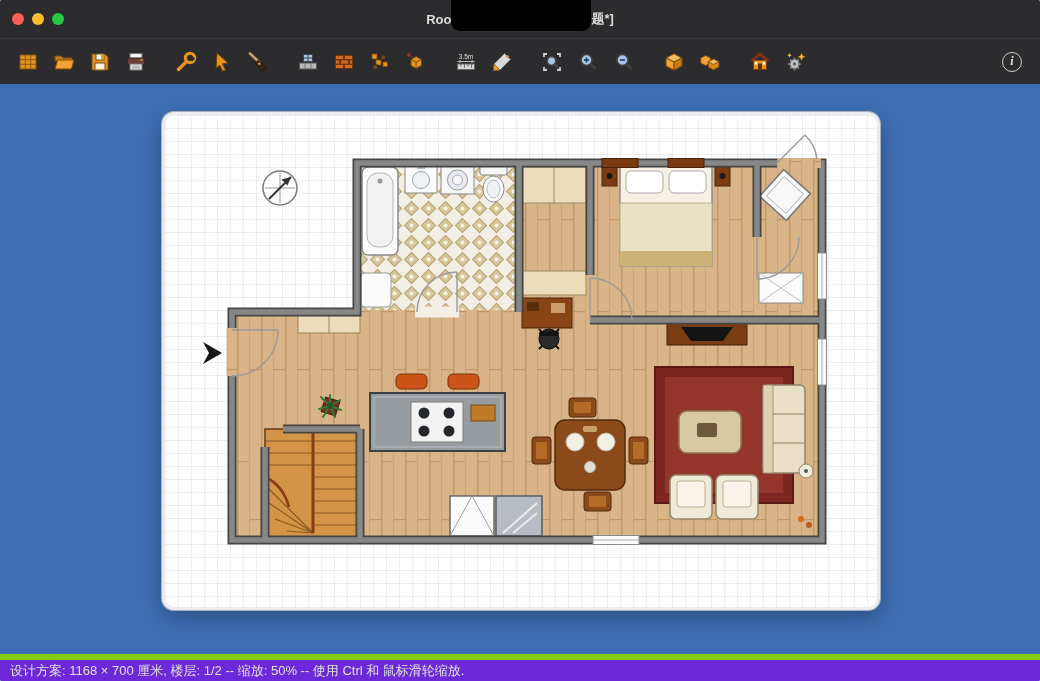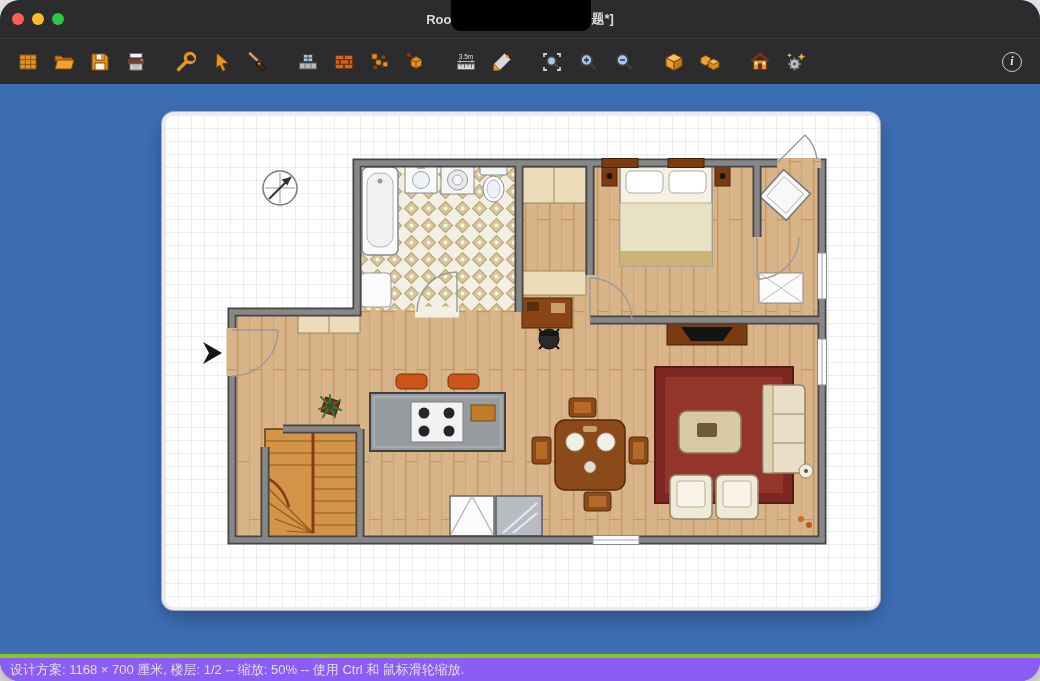--- a/index.html
+++ b/index.html
@@ -1,38 +1,38 @@
 <!DOCTYPE html>
 <html><head>
 <meta charset="utf-8">
 <style>
 *{margin:0;padding:0;box-sizing:border-box}
 html,body{background:#ededed}
 body{font-family:"Liberation Sans",sans-serif;-webkit-font-smoothing:antialiased}
-.window{position:relative;width:1040px;height:681px;border-radius:20px;overflow:hidden;background:#3d6db3;box-shadow:0 10px 30px rgba(0,0,0,.35)}
+.window{position:relative;width:1040px;height:681px;border-radius:2px;overflow:hidden;background:#3d6db3;box-shadow:0 10px 30px rgba(0,0,0,.35)}
 .titlebar{position:relative;height:38px;background:#2c2c2e;display:flex;align-items:center}
 .lights{position:absolute;left:12px;top:0;height:100%;display:flex;align-items:center;gap:8px;z-index:3}
 .light{width:12px;height:12px;border-radius:50%}
 .light.red{background:#ff5f57}.light.yellow{background:#febc2e}.light.green{background:#28c840}
 .title-group{margin:0 auto;display:flex;align-items:center;color:#dcdcdc;font-size:13px;font-weight:700;height:100%}
 .title-group span{white-space:pre}
 .notch{width:140px;height:31px;background:#000;border-radius:0 0 9px 9px;align-self:flex-start}
 .toolbar{height:46px;background:#2c2c2e;border-top:1px solid #3a3a3c;display:flex;align-items:center;padding:0 10px}
 .tgroup{display:flex;align-items:center;margin-right:14px}
 .tbtn{width:36px;height:36px;display:flex;align-items:center;justify-content:center;border-radius:6px;cursor:default}
 .tbtn svg{display:block}
 .spacer{flex:1}
 .info-btn{width:20px;height:20px;border:1.5px solid #cfcfcf;border-radius:50%;color:#e8e8e8;display:flex;align-items:center;justify-content:center;font:italic 700 12px "Liberation Serif",serif;margin-right:8px}
 .workspace{position:relative;height:570px;background:#3d6db3}
 .canvas{position:absolute;left:165px;top:31px;width:712px;height:492px;background-color:#ffffff;border-radius:9px;overflow:hidden;
 box-shadow:0 0 0 3px #ececf0,0 0 0 4px #a8b0bc,0 8px 22px rgba(0,0,0,.35);
 background-image:repeating-linear-gradient(to right,rgba(130,150,185,.16) 0 1px,transparent 1px 13px),
 repeating-linear-gradient(to bottom,rgba(130,150,185,.16) 0 1px,transparent 1px 13px)}
 .canvas svg{display:block;width:100%;height:100%}
-.statusbar{height:27px;background:#8b5cf6;border-top:4px solid #84cc16;display:flex;align-items:center;padding:6px 10px;color:#e0e0e0;font-size:13px}
+.statusbar{height:27px;background:#6d28d9;border-top:6px solid #84cc16;display:flex;align-items:center;padding:6px 10px;color:#e0e0e0;font-size:13px}
 </style>
 </head>
 <body>
 
 <div class="window">
 
   <div class="titlebar">
     <div class="lights">
       <span class="light red"></span>
       <span class="light yellow"></span>

